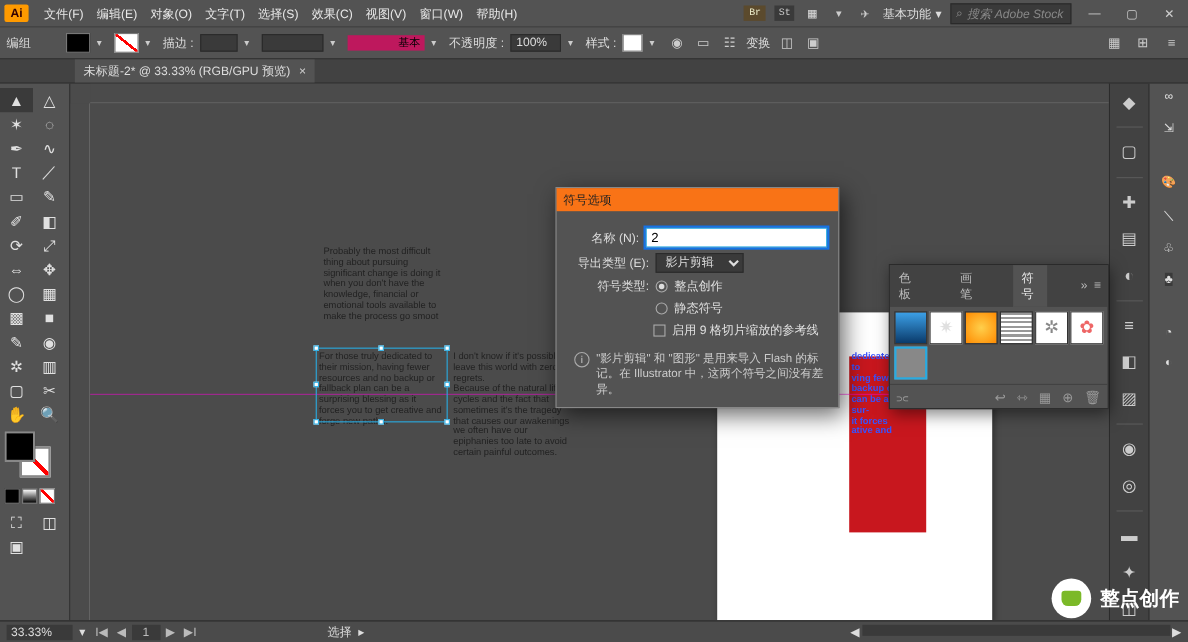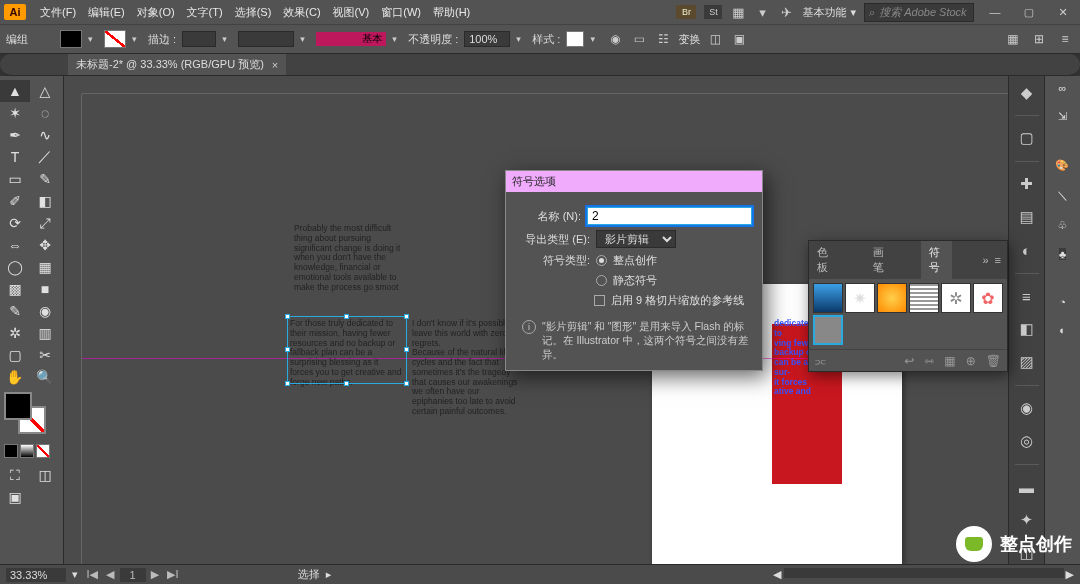--- a/index.html
+++ b/index.html
@@ -2,39 +2,39 @@
 <html><head>
 <meta charset="utf-8">
 <style>
   * { margin: 0; padding: 0; box-sizing: border-box; font-family: "Microsoft YaHei", Arial, sans-serif; }
   body { width: 1080px; height: 584px; background: #323232; overflow: hidden; position: relative; color: #e0e0e0; font-size: 11px; }
   
   .menubar { height: 24px; background: #535353; display: flex; align-items: center; padding: 0 4px; }
   .ai-logo { width: 22px; height: 16px; background: #ff9a00; color: #330000; font-weight: bold; font-size: 11px; display: flex; align-items: center; justify-content: center; margin-right: 8px; border-radius: 2px; }
   .menu-item { padding: 0 6px; font-size: 11px; color: #e8e8e8; cursor: default; }
   .menubar-right { margin-left: auto; display: flex; align-items: center; gap: 8px; }
-  .menubar-icon { width: 16px; height: 16px; display: flex; align-items: center; justify-content: center; color: #ccc; font-size: 13px; }
+  .menubar-icon { width: 16px; height: 16px; display: flex; align-items: center; justify-content: center; color: #ccc; font-size: 13px; font-family: Liberation Mono, monospace; }
   .workspace-switch { display: flex; align-items: center; gap: 4px; font-size: 11px; color: #ddd; }
   .search-stock { background: #3a3a3a; border: 1px solid #2a2a2a; padding: 1px 4px; font-size: 11px; color: #888; width: 110px; display: flex; align-items: center; gap: 4px;}
   .win-btn { width: 26px; height: 18px; display: flex; align-items: center; justify-content: center; color: #ccc; font-size: 11px; }
   
   .control-bar { height: 30px; background: #535353; border-top: 1px solid #424242; border-bottom: 1px solid #2a2a2a; display: flex; align-items: center; padding: 0 6px; gap: 6px; }
   .ctrl-label { font-size: 11px; color: #ddd; }
   .ctrl-swatch { width: 22px; height: 18px; background: #000; border: 1px solid #777; }
   .ctrl-noswatch { width: 22px; height: 18px; border: 1px solid #777; position: relative; background: #fff; }
   .ctrl-noswatch::after { content:""; position:absolute; left:0; top:0; right:0; bottom:0; background: linear-gradient(to top right, transparent 45%, red 45%, red 55%, transparent 55%); }
   .ctrl-drop { width: 10px; font-size: 9px; color: #ccc; }
   .ctrl-input { background: #3a3a3a; border: 1px solid #2a2a2a; color: #ddd; font-size: 11px; padding: 1px 4px; width: 44px; }
   .ctrl-stroke-preview { width: 70px; height: 14px; background: #be185d; display:flex; align-items:center; justify-content:flex-end; padding-right:4px; color:#000; font-size:10px;}
   .ctrl-opacity { width: 46px; }
   .ctrl-style-sw { width: 18px; height: 16px; background: #fff; border:1px solid #777;}
   .ctrl-icon { width:18px; height:18px; display:flex; align-items:center; justify-content:center; color:#ccc; font-size:12px;}
   .control-bar .right { margin-left:auto; display:flex; gap:8px; align-items:center;}
   
-  .tab-bar { height: 22px; background: #424242; display: flex; align-items: center; padding-left: 68px; border-bottom: 1px solid #2a2a2a; border-radius: 11px;}
+  .tab-bar { height: 22px; background: #424242; display: flex; align-items: center; padding-left: 68px; border-bottom: 1px solid #2a2a2a;}
   .doc-tab { background: #535353; padding: 3px 8px; font-size: 11px; color: #ddd; display: flex; align-items: center; gap: 8px; }
   .doc-tab .close { font-size: 11px; color: #ccc; }
   
   .workspace { position: absolute; top: 76px; bottom: 20px; left: 0; right: 0; display: flex; }
   .tool-double { width: 64px; background: #535353; border-right: 1px solid #2a2a2a; padding-top: 4px; }
   .tool-row { display: flex; }
   .tool-btn { width: 30px; height: 22px; display: flex; align-items: center; justify-content: center; color: #e0e0e0; font-size: 14px; }
   .color-picker { padding: 4px; }
   .color-picker .fg { width: 28px; height: 28px; background: #000; border: 2px solid #888; position: relative; z-index: 2;}
   .color-picker .bg { width: 28px; height: 28px; background: #fff; border: 2px solid #888; position: relative; margin-top: -14px; margin-left: 14px;}
@@ -68,21 +68,21 @@
   .sym-tab { padding: 4px 8px; color:#bbb;}
   .sym-tab.active { background:#535353; color:#eee;}
   .sym-tabs .ctrl { margin-left:auto; display:flex; align-items:center; gap:6px; padding:0 6px; color:#bbb;}
   .sym-body { padding: 4px; display:flex; flex-wrap:wrap; gap:2px; min-height: 60px;}
   .sym-item { width: 30px; height: 30px; background:#fff; border:1px solid #333; display:flex; align-items:center; justify-content:center; font-size:16px;}
   .sym-foot { height: 22px; border-top:1px solid #424242; display:flex; align-items:center; padding: 0 6px; gap:10px; color:#999; font-size:12px;}
   .sym-foot .spacer { flex:1; }
   
   
   .dialog { position:absolute; top: 170px; left: 505px; width: 258px; background:#535353; border:1px solid #888; box-shadow: 4px 6px 20px rgba(0,0,0,.6); z-index: 100; }
-  .dlg-title { background:#f0abfc; color:#222; font-size:11px; padding:3px 6px; }
+  .dlg-title { background:#f97316; color:#222; font-size:11px; padding:3px 6px; }
   .dlg-body { padding: 10px 10px 6px 10px; }
   .dlg-row { display:flex; align-items:center; margin: 5px 0; gap:6px; font-size:11px;}
   .dlg-row .lab { width: 74px; text-align:right; color:#ddd;}
   .dlg-input { flex:1; background:#fff; border:1px solid #29abe2; outline: 2px solid #1473e6; padding:1px 4px; font-size:12px; color:#000; height:18px;}
   .dlg-select { background:#3a3a3a; border:1px solid #2a2a2a; color:#ddd; font-size:11px; padding:1px 4px; width: 80px;}
   .radio { width:11px; height:11px; border-radius:50%; border:1px solid #aaa; display:inline-flex; align-items:center; justify-content:center;}
   .radio.checked::after { content:""; width:5px; height:5px; border-radius:50%; background:#ddd;}
   .checkbox { width:11px; height:11px; border:1px solid #aaa; display:inline-block;}
   .dlg-reg-grid { width: 22px; height: 22px; display:grid; grid-template-columns: repeat(3,1fr); grid-template-rows: repeat(3,1fr); gap:1px;}
   .dlg-reg-grid span { background:#888; }

